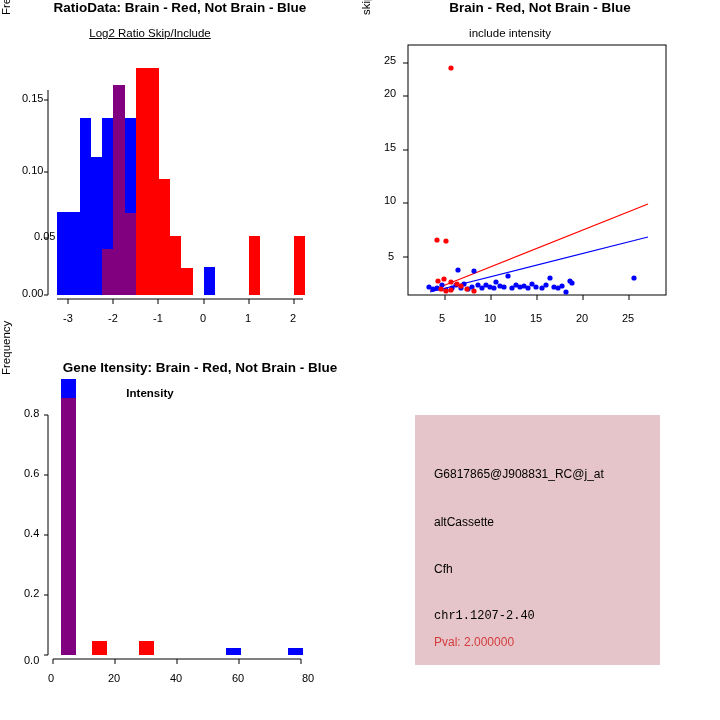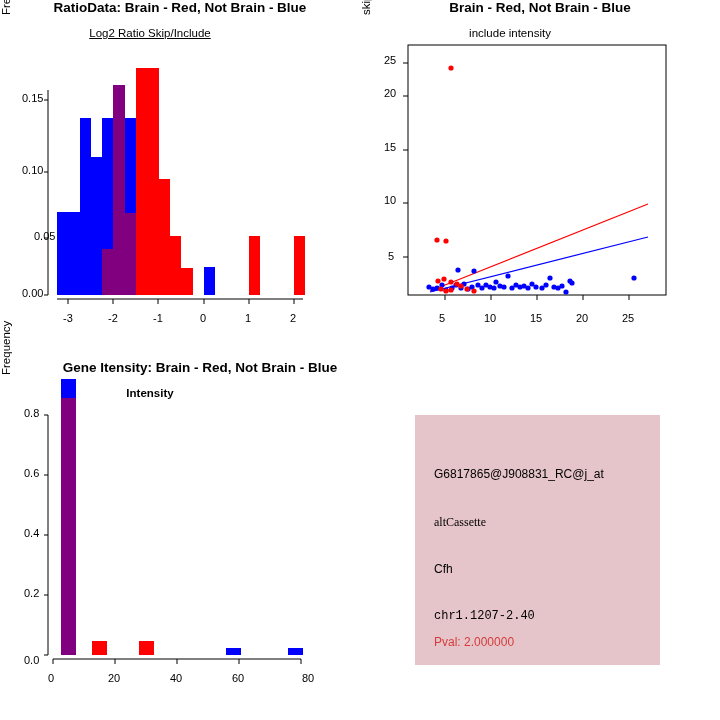--- a/index.html
+++ b/index.html
@@ -226,19 +226,19 @@
           <rect x="61" y="38" width="15" height="257" fill="#800080"></rect>
           <rect x="92" y="281" width="15" height="14" fill="#ff0000"></rect>
           <rect x="139" y="281" width="15" height="14" fill="#ff0000"></rect>
         </g>
       </svg>
     </div>
   </div>
 
   <div class="infobox" style="left:415px;top:415px;width:245px;height:250px;">
     <div class="infoline" style="left:19px;top:52px;">G6817865@J908831_RC@j_at</div>
-    <div class="infoline" style="left:19px;top:100px;font-family:Liberation Serif, serif;">altCassette</div>
+    <div class="infoline" style="left:19px;top:100px;">altCassette</div>
     <div class="infoline" style="left:19px;top:147px;">Cfh</div>
     <div class="infoline" style="left:19px;top:194px;font-family:Liberation Mono, monospace;">chr1.1207-2.40</div>
     <div class="infoline pval" style="left:19px;top:220px;">Pval: 2.000000</div>
   </div>
 
 </div>
 
 </body></html>

